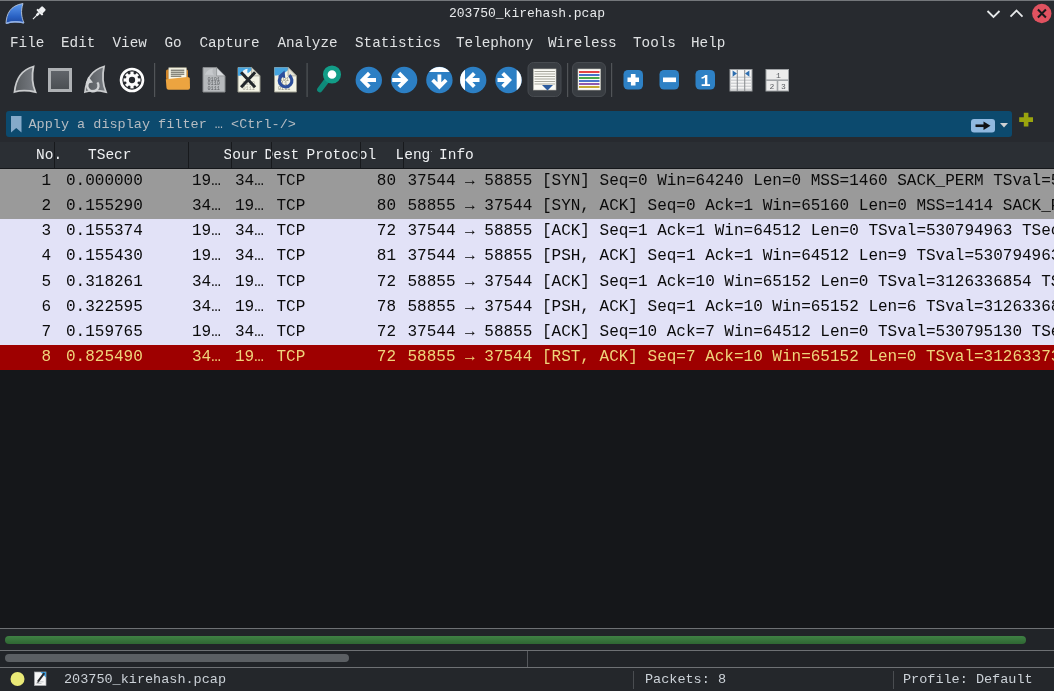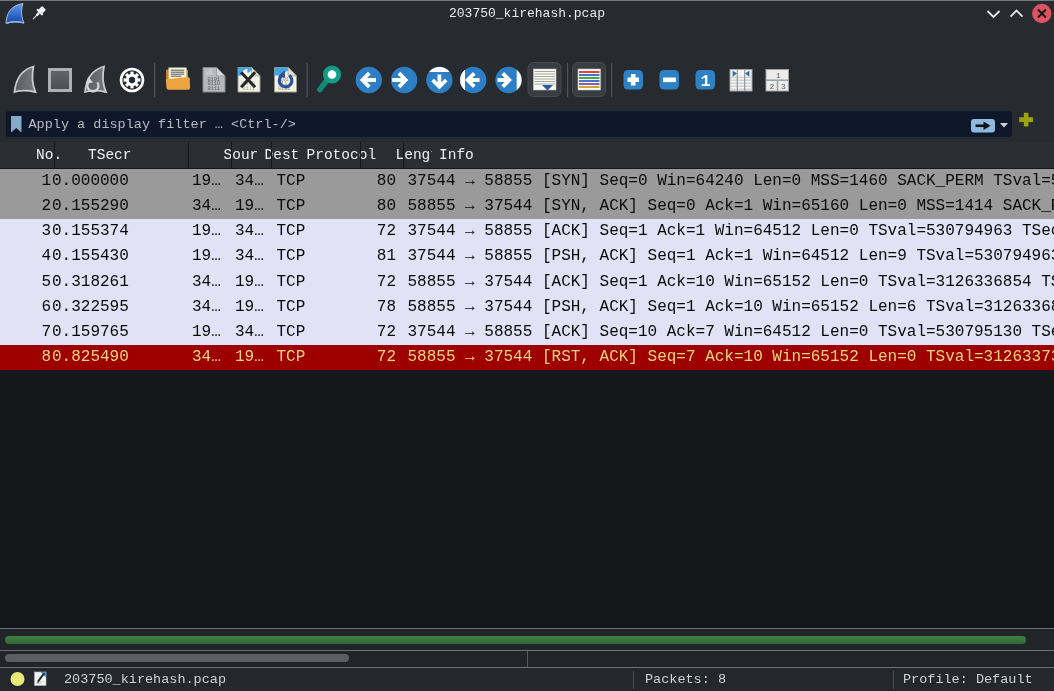--- a/index.html
+++ b/index.html
@@ -9,34 +9,34 @@
 #topline{left:0;top:0;width:1054px;height:1px;background:#74777b;}
 #title{left:0;top:0;width:1054px;height:28px;line-height:28px;text-align:center;
   font-size:13px;color:#e8eaec;}
 
 #menubar{left:0;top:28px;width:1054px;height:29px;background:#272a2f;}
 .mi{position:absolute;top:0;height:29px;line-height:30px;font-size:14.3px;color:#dfe1e3;}
 
 #toolbar{left:0;top:57px;width:1054px;height:47px;background:#272a2f;}
 
 #filterbar{left:0;top:104px;width:1054px;height:38px;background:#272a2f;}
-#finput{position:absolute;left:6px;top:7px;width:1006px;height:26px;background:#0f172a;border-radius:3px;}
+#finput{position:absolute;left:6px;top:7px;width:1006px;height:26px;background:#0c4a6e;border-radius:3px;}
 #ftext{position:absolute;left:22.5px;top:0;height:26px;line-height:27px;font-size:13.5px;color:#b6bcc2;}
 
 #header{left:0;top:142px;width:1054px;height:27px;background:#2b2f34;border-bottom:1px solid #15171a;box-sizing:border-box;}
 .hc{position:absolute;top:0;height:26px;line-height:27px;font-size:14.5px;color:#eef0f2;white-space:pre;overflow:hidden;margin-left:29px;}
 .hsep{position:absolute;top:0;width:1px;height:26px;background:#17191c;}
 #rows{left:0;top:169px;width:1054px;height:201px;}
 .row{position:absolute;left:0;width:1054px;height:25.125px;line-height:25.125px;font-size:16px;color:#0a0a0a;white-space:pre;}
 .row span{position:absolute;top:0;height:25.125px;overflow:hidden;}
 .gray{background:#9a9a9a;}
 .lav{background:#e2e2f7;}
 .red{background:#9e0000;color:#efd47b;}
 .c1{left:0;width:51px;text-align:right;}
-.c2{left:52px;text-align:center;}
+.c2{left:66px;text-align:center;}
 .c3{left:192px;width:37px;}
 .c4{left:235px;width:34px;}
 .c5{left:276.5px;}
 .c6{left:346px;width:50px;text-align:right;}
 .c7{left:407.5px;width:646.5px;}
 
 #darkarea{left:0;top:370px;width:1054px;height:258px;background:#15171a;}
 #stripA{left:0;top:628px;width:1054px;height:22px;background:#212428;border-top:1px solid #6e7174;box-sizing:border-box;}
 #greenbar{position:absolute;left:4.5px;top:7.2px;width:1021px;height:7.8px;border-radius:4px;
   background:linear-gradient(#3f8144,#2f6733);}
@@ -67,20 +67,33 @@
         <rect x="34.9" y="10.6" width="8.2" height="2.3" rx="1.1"></rect>
         <rect x="37.8" y="12.9" width="2.4" height="3.4"></rect>
         <rect x="38.5" y="16" width="1.1" height="5.6"></rect>
       </g>
       <polyline points="987.5,11 993.5,17 999.5,11" stroke="#e6e8ea" stroke-width="1.8" fill="none"></polyline>
       <polyline points="1010.5,16.6 1016.5,10.6 1022.5,16.6" stroke="#e6e8ea" stroke-width="1.8" fill="none"></polyline>
       <circle cx="1041.8" cy="13.5" r="9.7" fill="#e05260"></circle>
       <path d="M1037.9,9.5 L1045.9,17.5 M1045.9,9.5 L1037.9,17.5" stroke="#16191c" stroke-width="2.0"></path>
     </svg>
   </div>
+  <div class="abs" id="menubar">
+    <div class="mi" style="left:10px">File</div>
+    <div class="mi" style="left:61px">Edit</div>
+    <div class="mi" style="left:112.5px">View</div>
+    <div class="mi" style="left:164.5px">Go</div>
+    <div class="mi" style="left:199.5px">Capture</div>
+    <div class="mi" style="left:277.5px">Analyze</div>
+    <div class="mi" style="left:355px">Statistics</div>
+    <div class="mi" style="left:456px">Telephony</div>
+    <div class="mi" style="left:548px">Wireless</div>
+    <div class="mi" style="left:633px">Tools</div>
+    <div class="mi" style="left:691px">Help</div>
+  </div>
   <div class="abs" id="toolbar">
     <svg width="1054" height="47">
       <defs>
         <linearGradient id="gfin" x1="0" y1="0" x2="1" y2="0">
           <stop offset="0" stop-color="#565a5e"></stop>
             <stop offset="1" stop-color="#787c82"></stop>
         </linearGradient>
         <linearGradient id="gstop" x1="0" y1="0" x2="0" y2="1">
           <stop offset="0" stop-color="#62666c"></stop>
             <stop offset="1" stop-color="#4a4e52"></stop>

